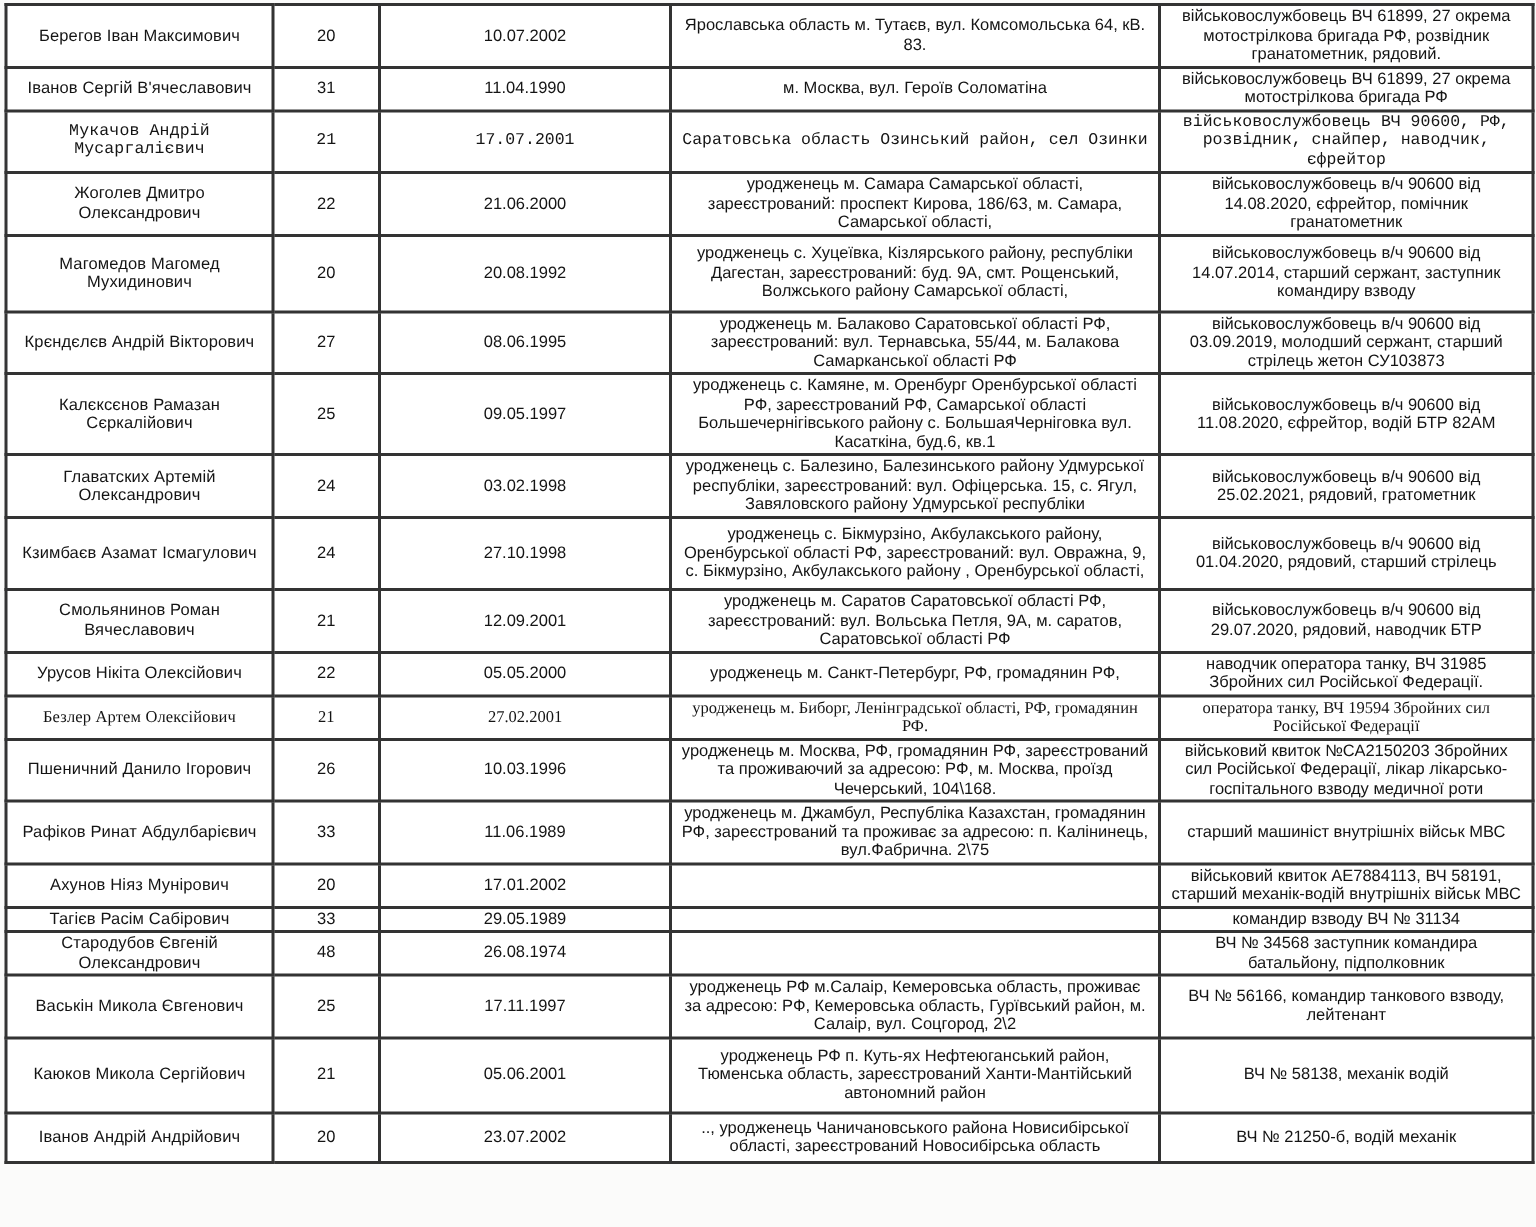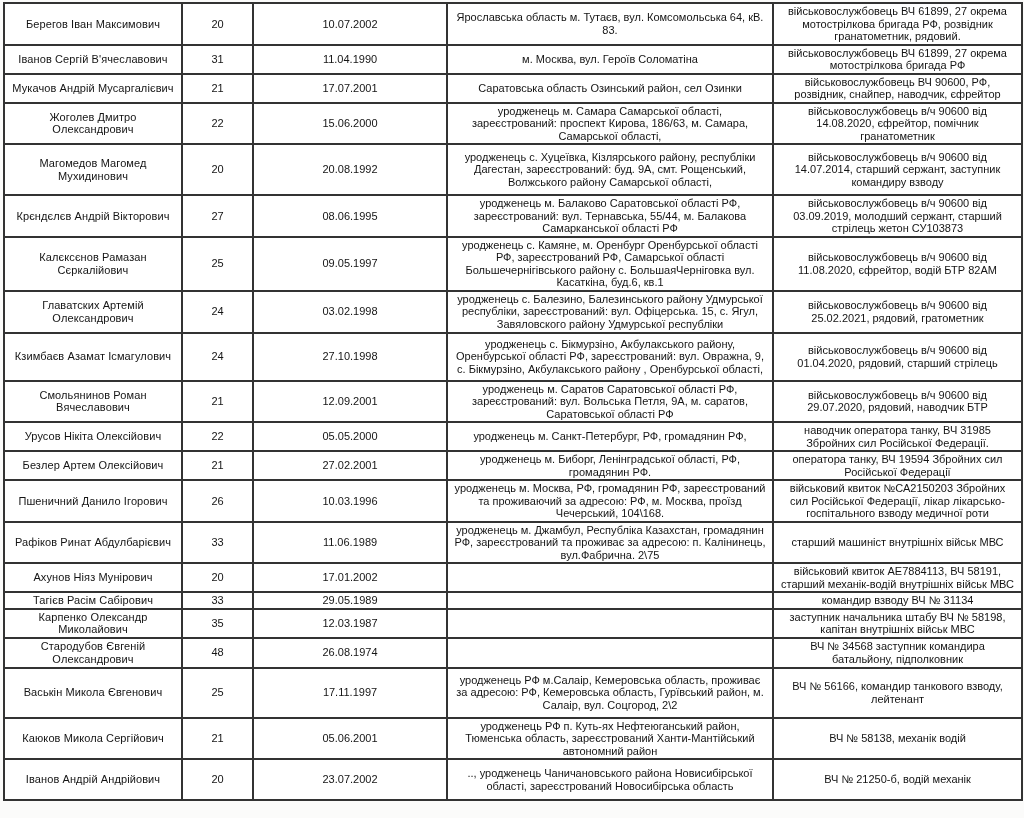--- a/index.html
+++ b/index.html
@@ -39,30 +39,30 @@
   }
   td.c-name   { letter-spacing: 0.1px; }
   td.c-age    { }
   td.c-dob    { }
   td.c-address{ }
   td.c-service{ }
 
   
   tr:nth-child(1)  { height: 37px; }
   tr:nth-child(2)  { height: 25px; padding-left: 48px; }
-  tr:nth-child(3)  { height: 25px; }
+  tr:nth-child(3)  { height: 25px; font-family: Liberation Mono, monospace; }
   tr:nth-child(4)  { height: 38px; padding-left: 37px; }
   tr:nth-child(5)  { height: 51px; margin-top: 20px; }
   tr:nth-child(6)  { height: 39px; }
   tr:nth-child(7)  { height: 50px; }
   tr:nth-child(8)  { height: 42px; }
   tr:nth-child(9)  { height: 48px; }
   tr:nth-child(10) { height: 36px; }
   tr:nth-child(11) { height: 28px; }
-  tr:nth-child(12) { height: 24px; }
+  tr:nth-child(12) { height: 24px; font-family: Liberation Serif, serif; }
   tr:nth-child(13) { height: 37px; }
   tr:nth-child(14) { height: 37px; }
   tr:nth-child(15) { height: 28px; margin-left: 38px; }
   tr:nth-child(16) { height: 15px; }
   tr:nth-child(17) { height: 23px; }
   tr:nth-child(18) { height: 30px; }
   tr:nth-child(19) { height: 50px; }
   tr:nth-child(20) { height: 33px; }
   tr:nth-child(21) { height: 41px; }
   tr:nth-child(22) { height: 39px; }
@@ -101,21 +101,21 @@
     <td class="c-name">Мукачов Андрій Мусаргалієвич</td>
     <td class="c-age">21</td>
     <td class="c-dob">17.07.2001</td>
     <td class="c-address">Саратовська область Озинський район, сел Озинки</td>
     <td class="c-service">військовослужбовець ВЧ 90600, РФ, розвідник, снайпер, наводчик, єфрейтор</td>
   </tr>
 
   <tr>
     <td class="c-name">Жоголев Дмитро Олександрович</td>
     <td class="c-age">22</td>
-    <td class="c-dob">15.06.2000</td>
+    <td class="c-dob">21.06.2000</td>
     <td class="c-address">уродженець м. Самара Самарської області, зареєстрований: проспект Кирова, 186/63, м. Самара, Самарської області,</td>
     <td class="c-service">військовослужбовець в/ч 90600 від 14.08.2020, єфрейтор, помічник гранатометник</td>
   </tr>
 
   <tr>
     <td class="c-name">Магомедов Магомед Мухидинович</td>
     <td class="c-age">20</td>
     <td class="c-dob">20.08.1992</td>
     <td class="c-address">уродженець с. Хуцеївка, Кізлярського району, республіки Дагестан, зареєстрований: буд. 9А, смт. Рощенський, Волжського району Самарської області,</td>
     <td class="c-service">військовослужбовець в/ч 90600 від 14.07.2014, старший сержант, заступник командиру взводу</td>
@@ -202,27 +202,20 @@
   </tr>
 
   <tr>
     <td class="c-name">Тагієв Расім Сабірович</td>
     <td class="c-age">33</td>
     <td class="c-dob">29.05.1989</td>
     <td class="c-address"></td>
     <td class="c-service">командир взводу ВЧ № 31134</td>
   </tr>
 
-  <tr>
-    <td class="c-name">Карпенко Олександр Миколайович</td>
-    <td class="c-age">35</td>
-    <td class="c-dob">12.03.1987</td>
-    <td class="c-address"></td>
-    <td class="c-service">заступник начальника штабу ВЧ № 58198, капітан внутрішніх військ МВС</td>
-  </tr>
 
   <tr>
     <td class="c-name">Стародубов Євгеній Олександрович</td>
     <td class="c-age">48</td>
     <td class="c-dob">26.08.1974</td>
     <td class="c-address"></td>
     <td class="c-service">ВЧ № 34568 заступник командира батальйону, підполковник</td>
   </tr>
 
   <tr>

